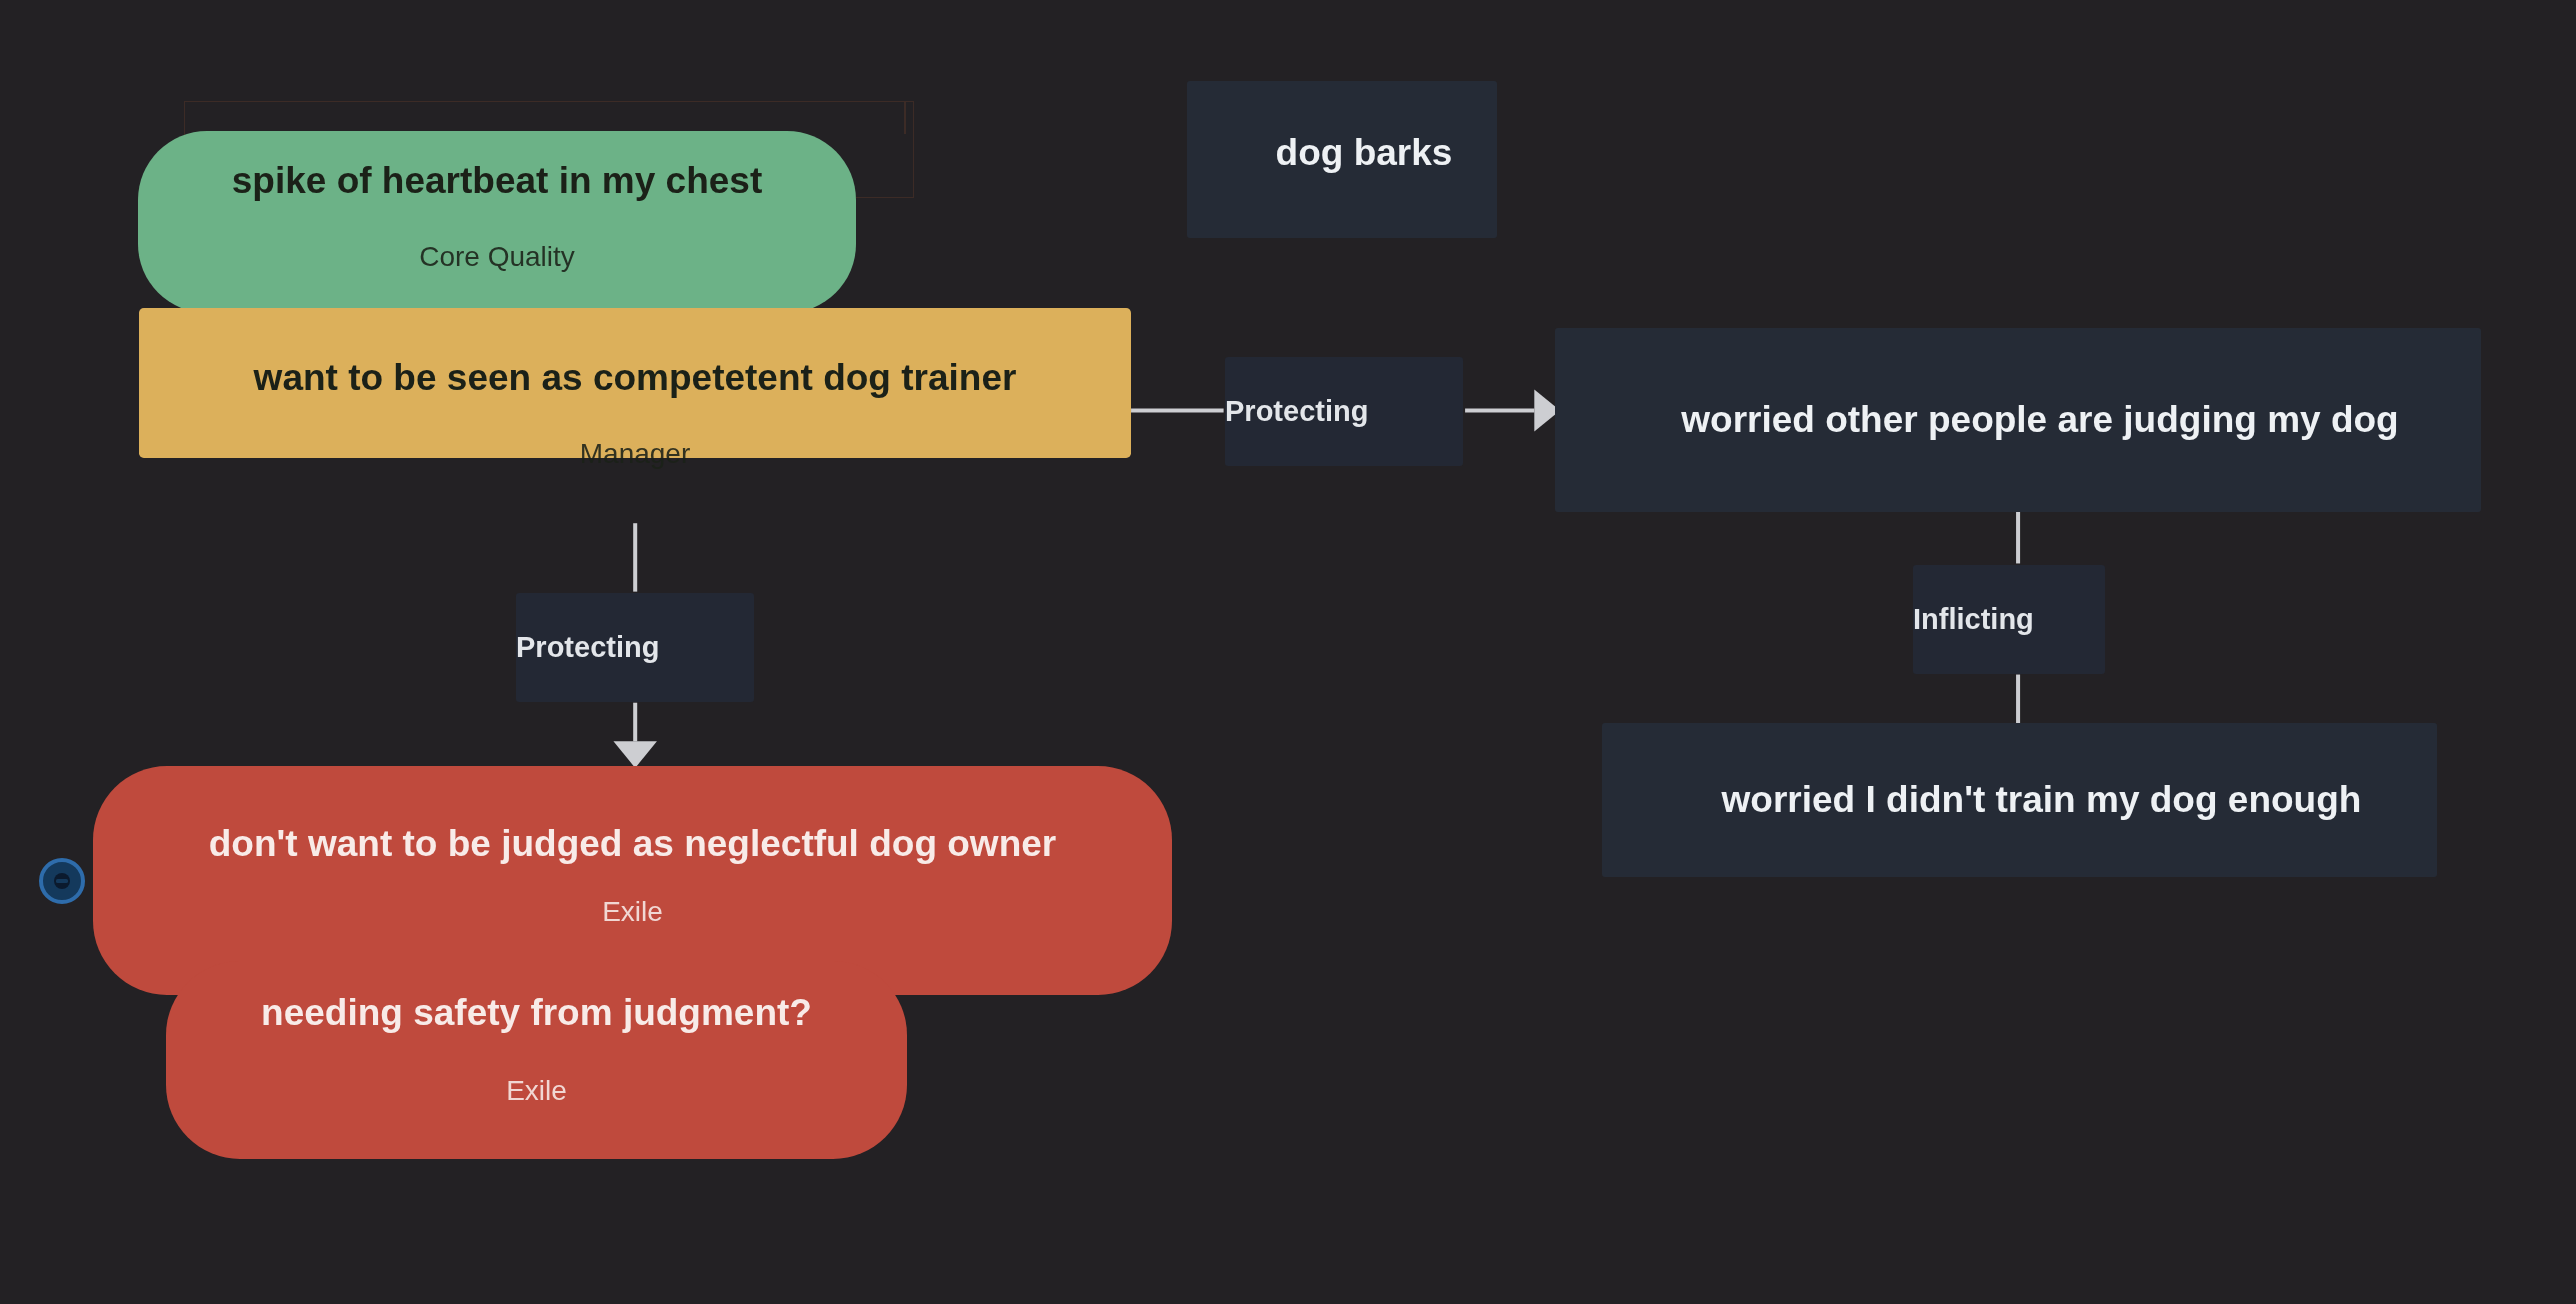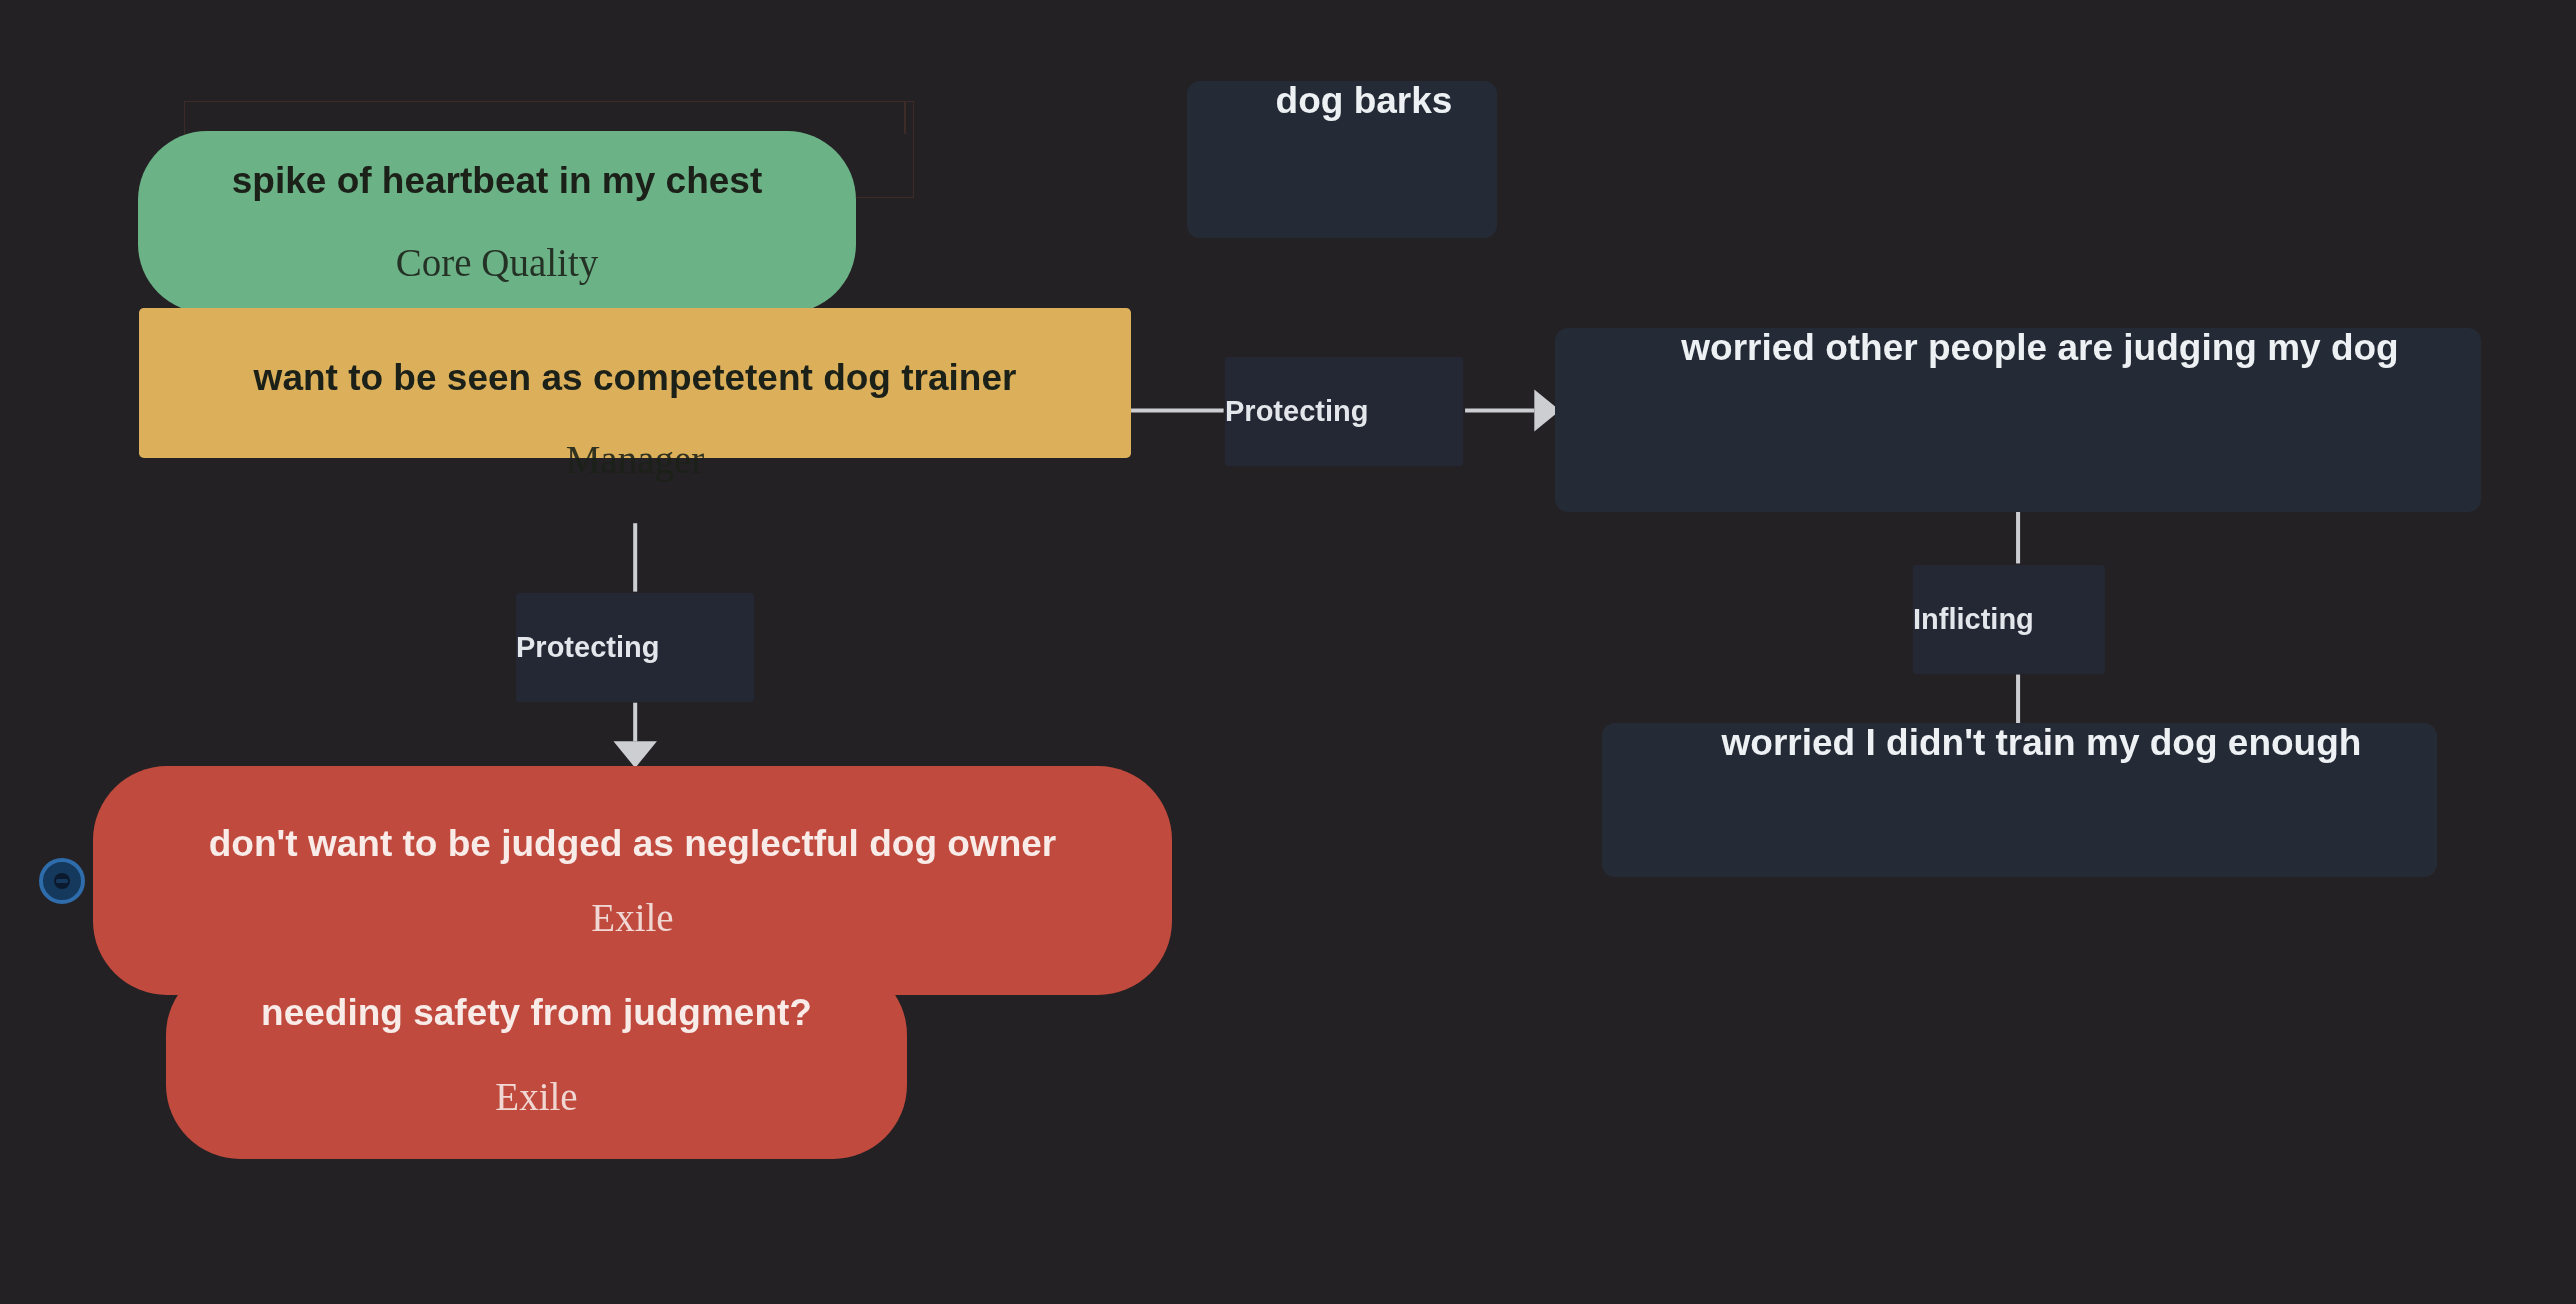--- a/index.html
+++ b/index.html
@@ -9,33 +9,33 @@
     --red-text:#f8ebe8; --edge-label-text:#e3e6ea;
     --ghost-border:#3c2b26; --icon-ring:#2e6cab; --icon-fill:#14395c; --icon-core:#0b1a2e;
   }
   *{margin:0;padding:0;box-sizing:border-box;}
   html,body{width:2576px;height:1304px;overflow:hidden;}
   body{font-family:"Liberation Sans","DejaVu Sans",sans-serif;background:var(--bg);}
   .canvas{position:relative;width:2576px;height:1304px;background:var(--bg);}
 
   .node{position:absolute;display:flex;flex-direction:column;align-items:center;text-align:center;}
   .node .title{font-weight:700;font-size:37px;line-height:1.1;white-space:nowrap;}
-  .node .subtitle{font-weight:400;font-size:39px;line-height:1.1;opacity:.88;font-family:Liberation Serif, serif;}
+  .node .subtitle{font-weight:400;font-size:28px;line-height:1.1;opacity:.88;}
 
   .node-green{left:138px;top:131px;width:718px;height:182px;background:var(--green);
     border-radius:69px;color:var(--text-dark);padding-top:30px;gap:40px;z-index:2;}
   .node-yellow{left:139px;top:308px;width:992px;height:150px;background:var(--yellow);
     border-radius:4.8px;color:var(--text-dark);padding-top:50px;gap:40px;z-index:3;}
   .node-red1{left:93px;top:766px;width:1079px;height:229px;background:var(--red);
     border-radius:74px;color:var(--red-text);padding-top:58px;gap:32px;z-index:2;}
   .node-red2{left:166px;top:961px;width:741px;height:198px;background:var(--red);
     border-radius:74px;color:var(--red-text);padding-top:32px;gap:42px;z-index:3;}
 
-  .node-dark{background:var(--node-dark);border-radius:13px;color:var(--text-light);
-    z-index:2;padding-left:44px;}
+  .node-dark{background:var(--node-dark);border-radius:3px;color:var(--text-light);
+    justify-content:center;z-index:2;padding-left:44px;}
   .node-trigger{left:1187px;top:81px;width:310px;height:157px;padding-bottom:13px;}
   .node-judging{left:1555px;top:328px;width:926px;height:184px;}
   .node-training{left:1602px;top:723px;width:835px;height:154px;}
 
   .edge-label{position:absolute;background:var(--label-dark);border-radius:3.2px;
     display:flex;align-items:center;z-index:4;
     color:var(--edge-label-text);font-weight:700;font-size:29px;}
   .el-protect-right{left:1225px;top:357px;width:238px;height:109px;}
   .el-protect-down{left:516px;top:593px;width:238px;height:109px;}
   .el-inflicting{left:1913px;top:565px;width:192px;height:109px;}

